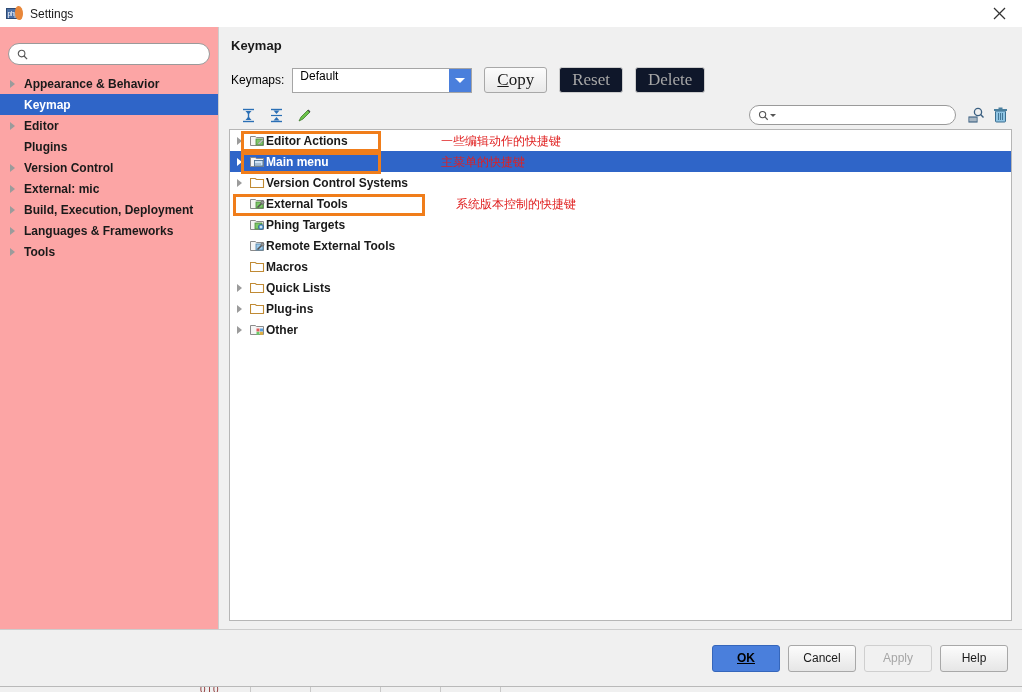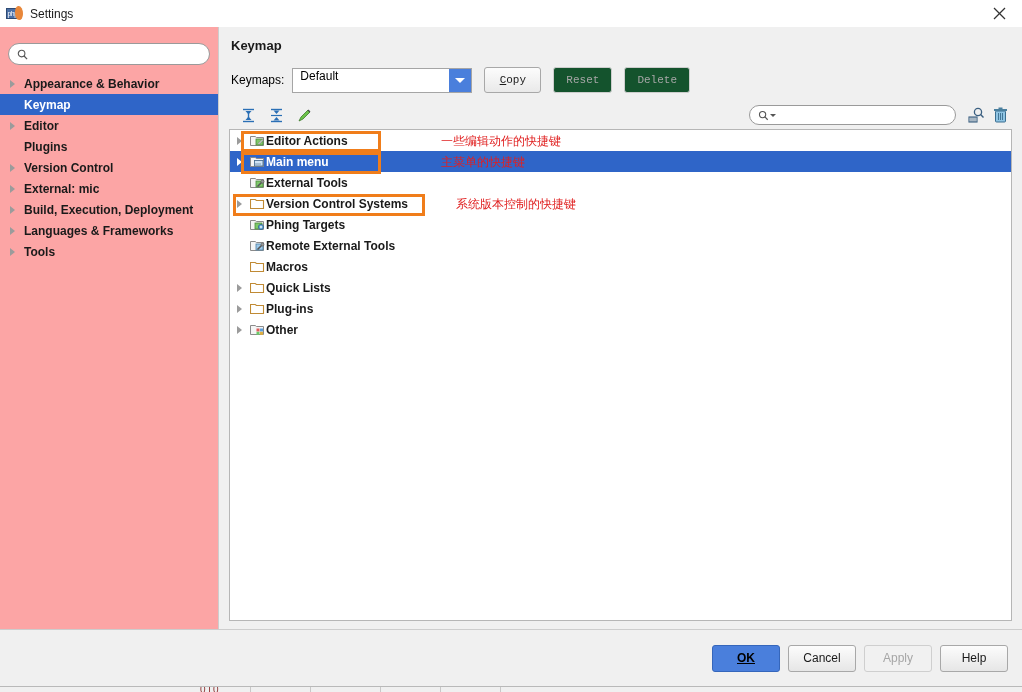--- a/index.html
+++ b/index.html
@@ -237,30 +237,30 @@
     border-left: 5px solid transparent;
     border-right: 5px solid transparent;
   }
   .btn {
     height: 26px;
     min-width: 57px;
     margin-left: 12px;
     border: 1px solid #a8a8a8;
     border-radius: 3px;
     background: linear-gradient(#fcfcfc, #e9e9e9);
-    font-size: 11px;
-    font-family: Liberation Mono, monospace;
+    font-size: 17px;
+    font-family: Liberation Serif, serif;
     color: #1a1a1a;
     cursor: pointer;
     padding: 0 12px;
   }
   .btn.disabled {
     color: #a6a6a6;
     border-color: #cdcdcd;
-    background: #14532d;
+    background: #0f172a;
     cursor: default;
   }
   .btn .mn { text-decoration: underline; }
 
   
   .tree-toolbar {
     display: flex;
     align-items: center;
     margin-top: 10px;
     height: 24px;
@@ -608,42 +608,42 @@
               <rect x="4.5" y="5.5" width="8.5" height="5.5" fill="#cfe3f5" stroke="#4a6f93" stroke-width="0.9"></rect>
               <line x1="5.5" y1="9" x2="6.5" y2="9" stroke="#2b4b6b" stroke-width="1"></line>
               <line x1="7.5" y1="9" x2="8.5" y2="9" stroke="#2b4b6b" stroke-width="1"></line>
               <line x1="9.5" y1="9" x2="10.5" y2="9" stroke="#2b4b6b" stroke-width="1"></line>
             </svg>
           </span>
           <span class="tree-label">Main menu</span>
         </div>
 
         <div class="tree-row">
+          <span class="tree-toggle">
+              <i class="tri"></i>
+            </span>
+          <span class="tree-icon">
+            <svg width="15" height="13" viewBox="0 0 15 13">
+              <path d="M0.5 2.5 L0.5 11.5 L13.5 11.5 L13.5 3.5 L6.5 3.5 L5.2 2.5 Z" fill="#ffffff" stroke="#c08a34" stroke-width="1.1"></path>
+            </svg>
+          </span>
+          <span class="tree-label">Version Control Systems</span>
+        </div>
+
+        <div class="tree-row">
           <span class="tree-toggle"></span>
           <span class="tree-icon">
             <svg width="15" height="13" viewBox="0 0 15 13">
               <path d="M0.5 2.5 L0.5 11.5 L13.5 11.5 L13.5 3.5 L6.5 3.5 L5.2 2.5 Z" fill="#f5f5f5" stroke="#8a8a8a" stroke-width="1"></path>
               <rect x="6" y="5" width="7" height="6" fill="#7ec96a" stroke="#4a8a3a" stroke-width="0.8"></rect>
               <path d="M7.5 10.5 L12.5 5.5" stroke="#555" stroke-width="1.6"></path>
               <circle cx="12.5" cy="5.5" r="1.6" fill="#9a9a9a" stroke="#555" stroke-width="0.6"></circle>
             </svg>
           </span>
           <span class="tree-label">External Tools</span>
-        </div>
-
-        <div class="tree-row">
-          <span class="tree-toggle">
-              <i class="tri"></i>
-            </span>
-          <span class="tree-icon">
-            <svg width="15" height="13" viewBox="0 0 15 13">
-              <path d="M0.5 2.5 L0.5 11.5 L13.5 11.5 L13.5 3.5 L6.5 3.5 L5.2 2.5 Z" fill="#ffffff" stroke="#c08a34" stroke-width="1.1"></path>
-            </svg>
-          </span>
-          <span class="tree-label">Version Control Systems</span>
         </div>
 
         <div class="tree-row">
           <span class="tree-toggle"></span>
           <span class="tree-icon">
             <svg width="15" height="13" viewBox="0 0 15 13">
               <path d="M0.5 2.5 L0.5 11.5 L13.5 11.5 L13.5 3.5 L6.5 3.5 L5.2 2.5 Z" fill="#f5f5f5" stroke="#8a8a8a" stroke-width="1"></path>
               <rect x="5" y="5" width="7" height="6" fill="#7ec96a" stroke="#4a8a3a" stroke-width="0.8"></rect>
               <circle cx="11" cy="9" r="2.6" fill="#6aa9d8" stroke="#33618c" stroke-width="0.8"></circle>
               <circle cx="11" cy="9" r="0.9" fill="#ffffff"></circle>

